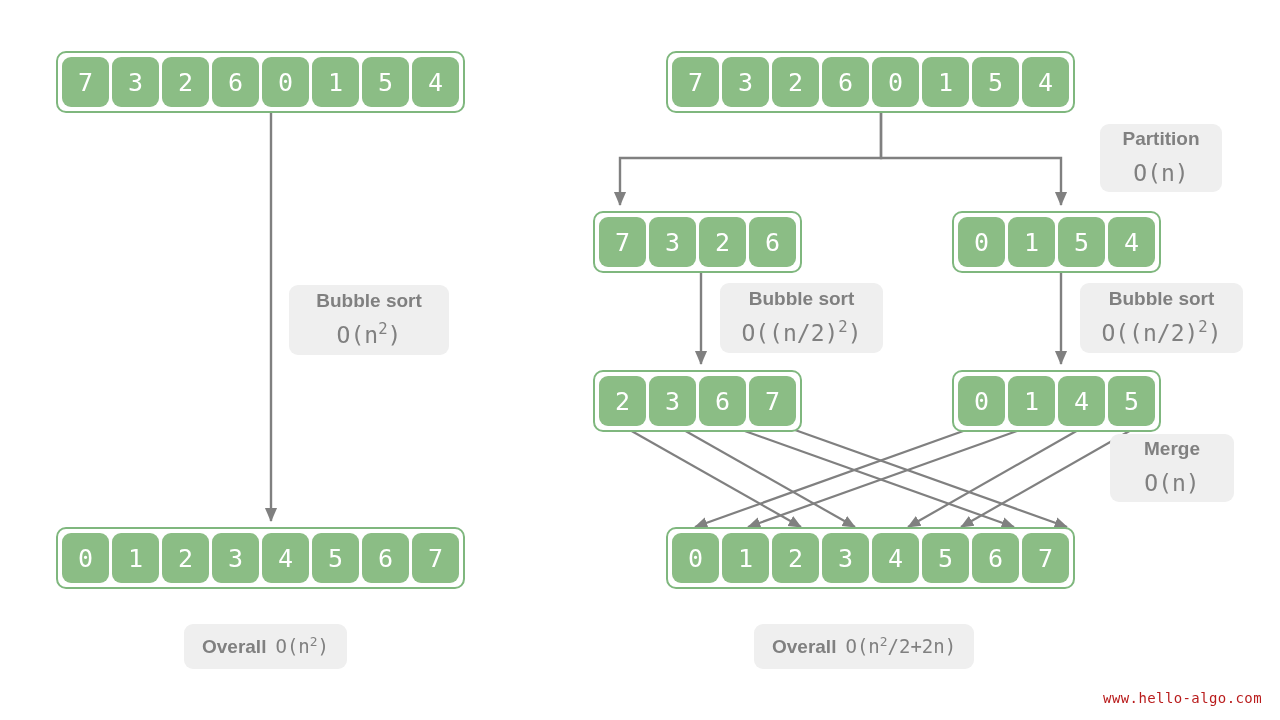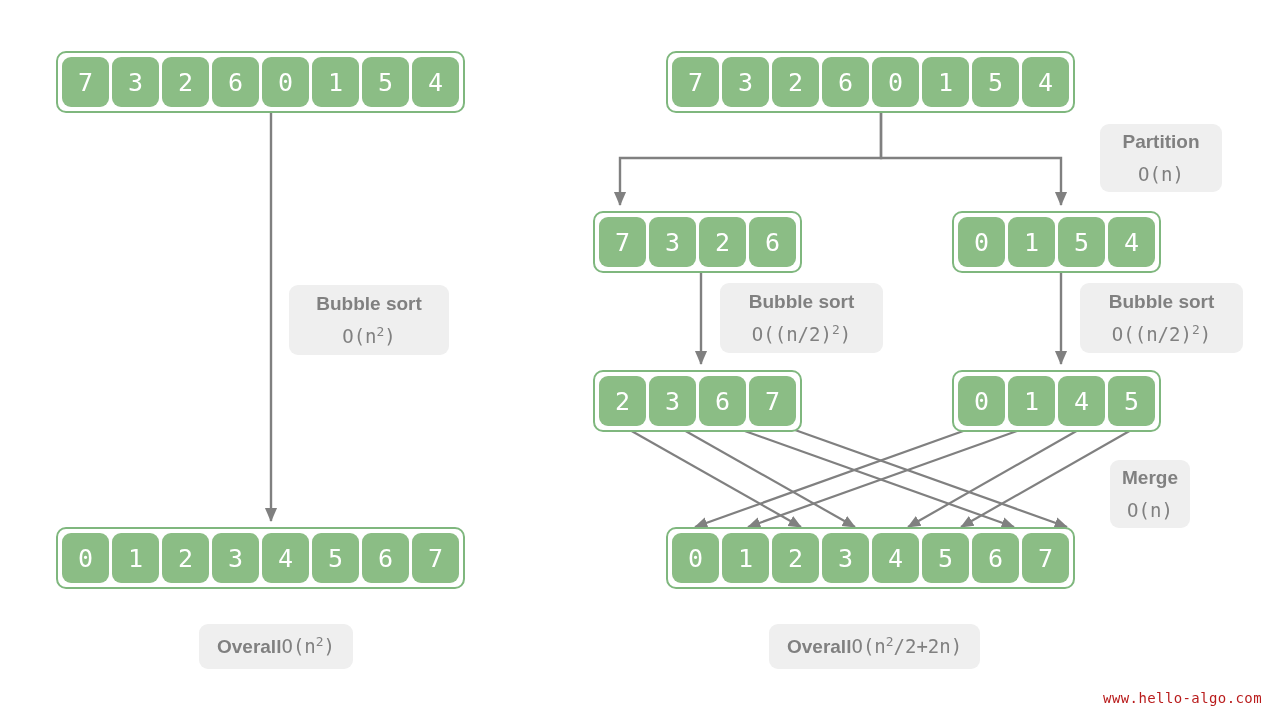--- a/index.html
+++ b/index.html
@@ -68,30 +68,29 @@
   }
   .note .nt-title {
     font-family: "Liberation Sans", sans-serif;
     font-weight: bold;
     font-size: 19px;
     line-height: 1.25;
     white-space: nowrap;
   }
   .note .nt-complexity {
     font-family: "DejaVu Sans Mono", monospace;
-    font-size: 19px;
+    font-size: 23px;
     line-height: 1.3;
     white-space: nowrap;
     margin-top: 8px;
   }
   .note.single {
     flex-direction: row;
-    gap: 0;
+    gap: 9px;
     padding: 10px 18px;
-    margin-left: 15px;
   }
   .note.single .nt-title { font-size: 19px; }
   .note.single .nt-complexity { margin-top: 0; font-size: 19px; }
 
   sup { font-size: 0.68em; vertical-align: super; line-height: 0; }
 
   
   .watermark {
     position: absolute;
     right: 18px;
@@ -232,21 +231,21 @@
       <div class="cell">7</div>
     </div>
 
   <div class="array" style="left:952px; top:370px;">
       <div class="cell">0</div>
       <div class="cell">1</div>
       <div class="cell">4</div>
       <div class="cell">5</div>
     </div>
 
-  <div class="note" style="left:1110px; top:460px; width:80px; height:68px;">
+  <div class="note" style="left:1110px; top:434px; width:124px; height:68px;">
     <div class="nt-title">Merge</div>
     <div class="nt-complexity">O(n)</div>
   </div>
 
   <div class="array" style="left:666px; top:527px;">
       <div class="cell">0</div>
       <div class="cell">1</div>
       <div class="cell">2</div>
       <div class="cell">3</div>
       <div class="cell">4</div>

